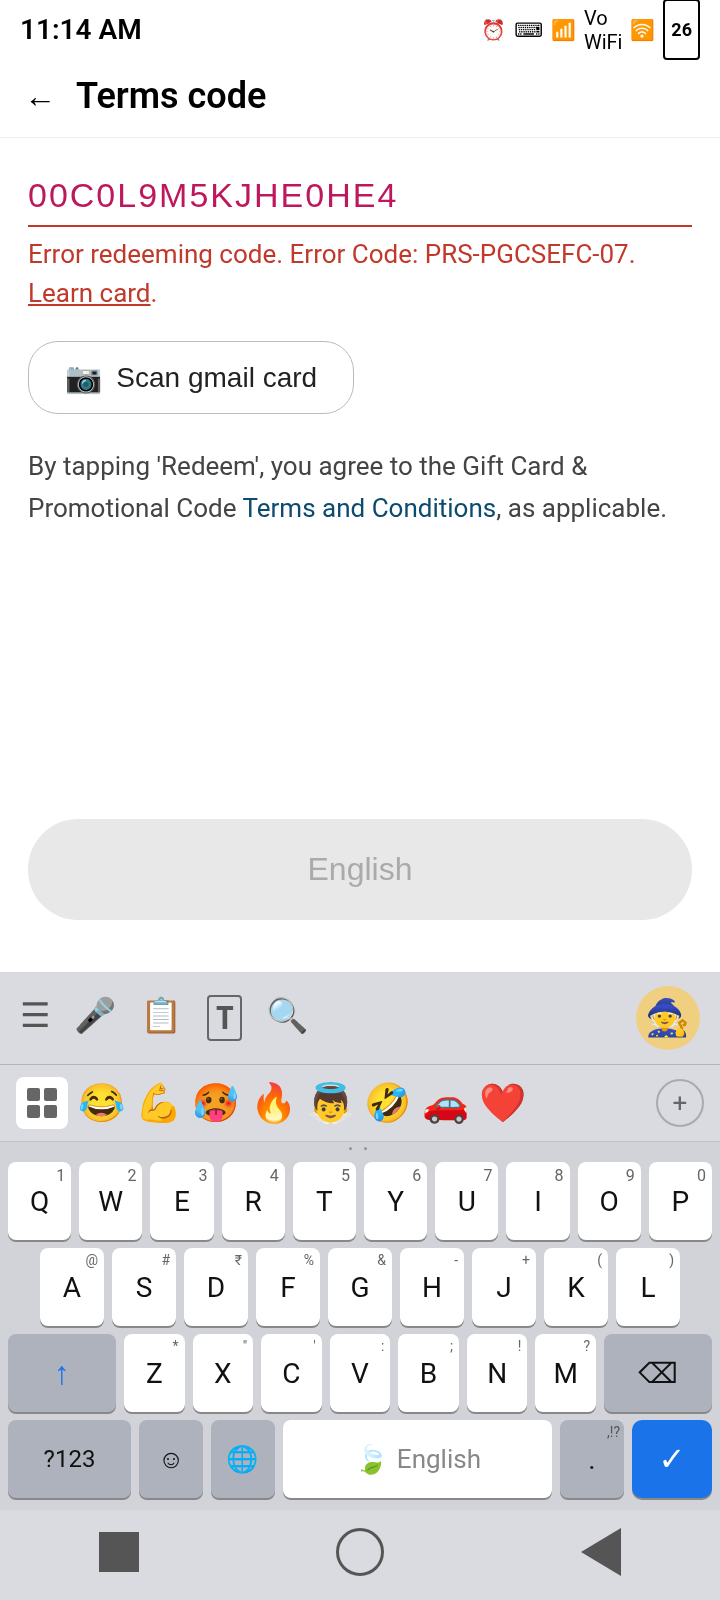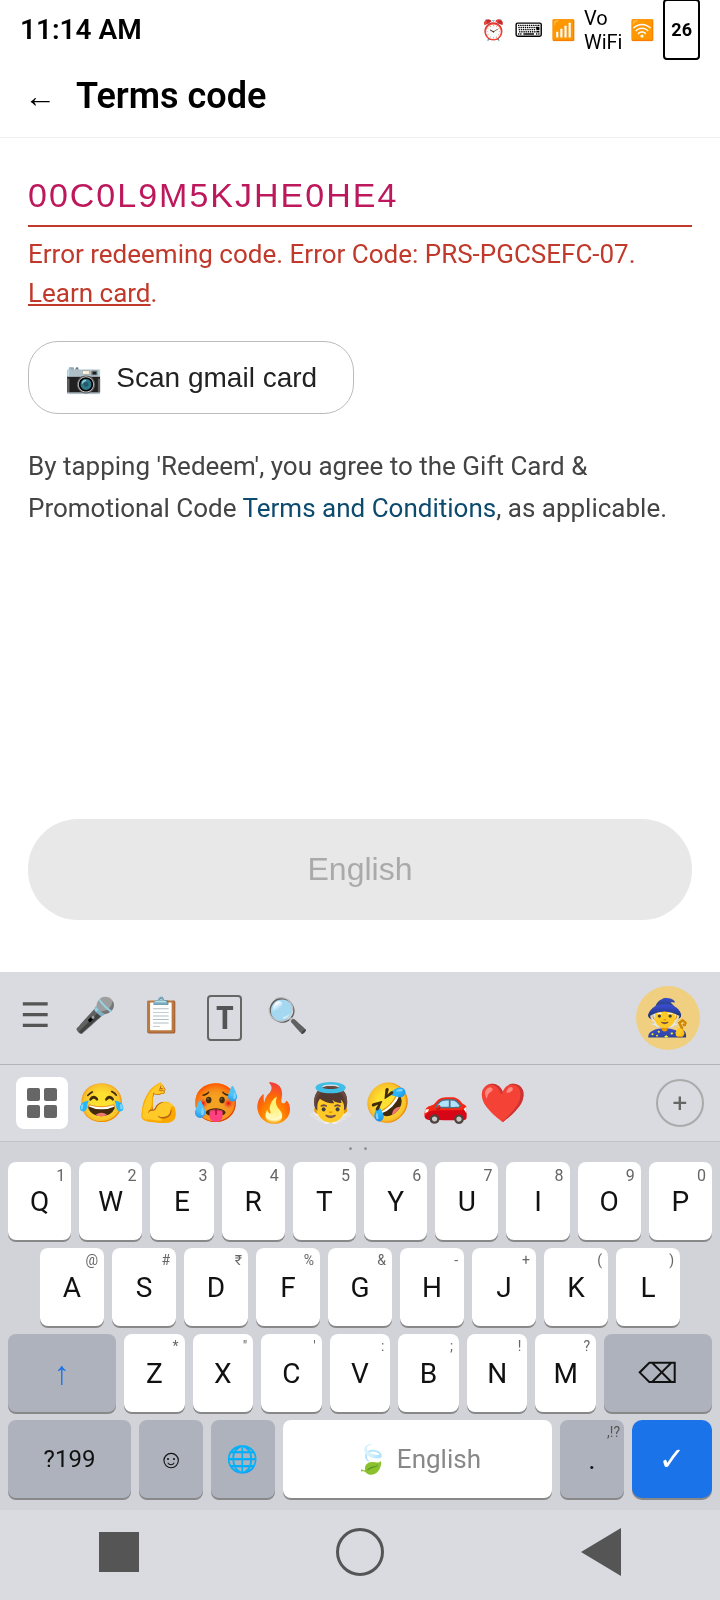--- a/index.html
+++ b/index.html
@@ -462,21 +462,21 @@
         <div class="key"><span class="key-superscript" style="font-size:14px;">"</span>X</div>
         <div class="key"><span class="key-superscript" style="font-size:14px;">'</span>C</div>
         <div class="key"><span class="key-superscript" style="font-size:14px;">:</span>V</div>
         <div class="key"><span class="key-superscript" style="font-size:14px;">;</span>B</div>
         <div class="key"><span class="key-superscript" style="font-size:14px;">!</span>N</div>
         <div class="key"><span class="key-superscript" style="font-size:14px;">?</span>M</div>
         <div class="key key-shift key-dark key-backspace" style="font-size:28px;">⌫</div>
       </div>
 
       <div class="key-row" style="gap:8px;">
-        <div class="key key-123 key-dark" style="font-size:24px; max-width:none; flex:1.6;">?199</div>
+        <div class="key key-123 key-dark" style="font-size:24px; max-width:none; flex:1.6;">?123</div>
         <div class="key key-emoji key-dark">☺</div>
         <div class="key key-globe key-dark">🌐</div>
         <div class="key key-space" style="flex:3.5; max-width:none;">
           <span style="display:flex; align-items:center; gap:8px; font-size:26px; color:#888;">
             <span style="font-size:28px;">🍃</span>
             <span>English</span>
           </span>
         </div>
         <div class="key key-dark" style="flex:1; max-width:64px; font-size:28px;">.
           <span style="font-size:14px; color:#555; position:absolute; top:4px; right:4px;">,!?</span>

